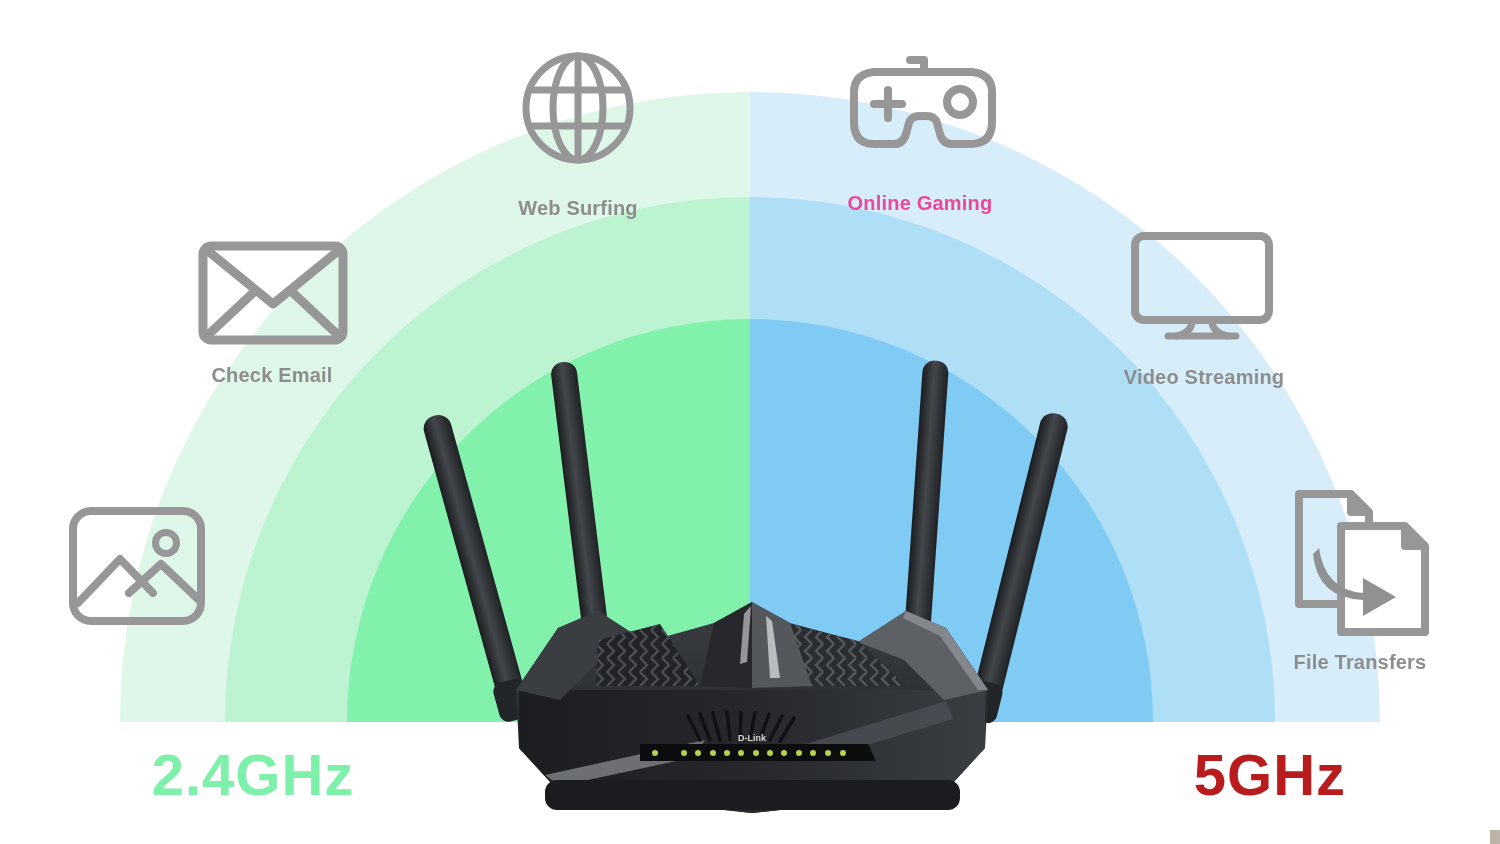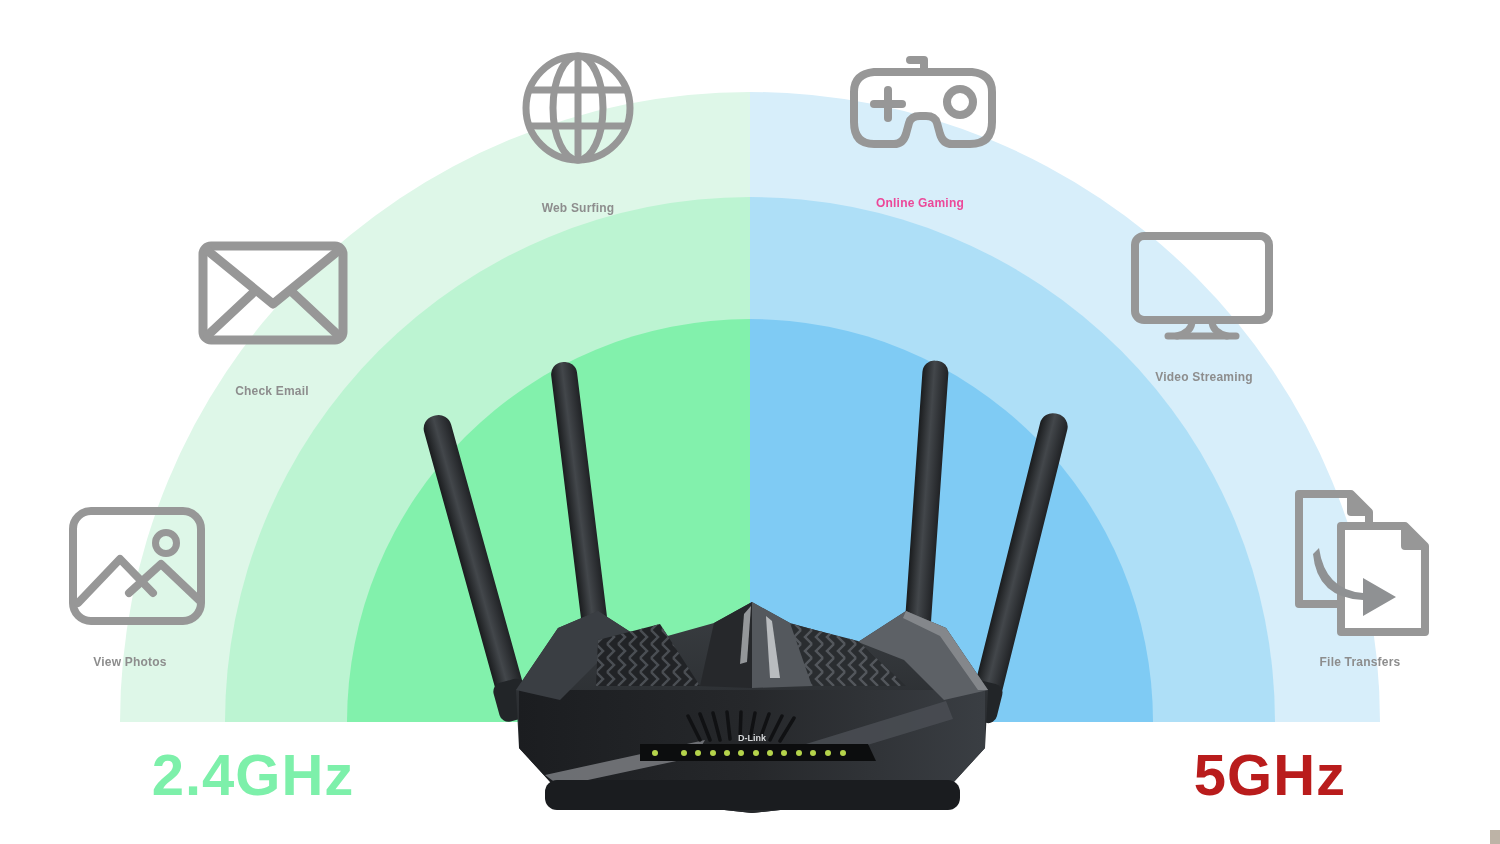--- a/index.html
+++ b/index.html
@@ -6,28 +6,28 @@
   body{
     width:1500px;height:844px;position:relative;overflow:hidden;
     background:#ffffff;
     font-family:"Liberation Sans", sans-serif;
   }
   #scene{position:absolute;inset:0;}
   #bands-svg{position:absolute;left:0;top:0;z-index:1;}
   .activity-icon{position:absolute;z-index:2;}
   .activity-label{
     position:absolute;z-index:2;width:220px;text-align:center;
-    font-weight:bold;font-size:12px;line-height:24px;letter-spacing:.2px;
+    font-weight:bold;font-size:20px;line-height:24px;letter-spacing:.2px;
   }
   #icon-web-surfing   {left:517px; top:47px;  width:122px;height:122px;}
   #lbl-web-surfing    {left:468px; top:196px;}
   #icon-online-gaming {left:848px; top:56px;  width:150px;height:104px;}
   #lbl-online-gaming  {left:810px; top:191px;}
   #icon-check-email   {left:198px; top:241px; width:150px;height:104px;}
-  #lbl-check-email    {left:162px; top:363px;margin-top:16px;}
+  #lbl-check-email    {left:162px; top:363px;}
   #icon-video-streaming{left:1130px;top:231px;width:144px;height:112px;}
   #lbl-video-streaming{left:1094px;top:365px;}
   #icon-view-photos   {left:69px;  top:507px; width:136px;height:118px;}
   #lbl-view-photos    {left:20px;  top:650px;}
   #icon-file-transfers{left:1293px;top:488px; width:142px;height:150px;}
   #lbl-file-transfers {left:1250px;top:650px;}
   .ghz-label{
     position:absolute;z-index:2;width:320px;text-align:center;
     font-weight:bold;font-size:58px;line-height:74px;letter-spacing:1px;
   }
@@ -93,21 +93,20 @@
   <div id="lbl-video-streaming" class="activity-label" style="color: rgb(141, 141, 141);">Video Streaming</div>
 
   <svg id="icon-view-photos" class="activity-icon" viewBox="0 0 136 118">
     <g fill="none" stroke-width="8" stroke-linecap="round" stroke-linejoin="round" stroke="#979797">
       <rect x="4" y="4" width="128" height="110" rx="18"></rect>
       <circle cx="97" cy="36" r="10.5" stroke-width="7"></circle>
       <path d="M9,96 L51,52 L84,86"></path>
       <path d="M60,86 L92,57 L131,94"></path>
     </g>
   </svg>
-  <div id="lbl-view-photos" class="activity-label" style="color: rgb(141, 141, 141);">View Photos</div>
 
   <svg id="icon-file-transfers" class="activity-icon" viewBox="0 0 142 150">
     <g fill="none" stroke-width="8" stroke-linejoin="round" stroke="#979797">
       <path d="M6,6 H58 L76,24 V116 H6 Z"></path>
       <path d="M58,6 V24 H76" fill="#979797"></path>
       <path d="M48,38 H112 L132,58 V144 H48 Z" fill="#ffffff"></path>
       <path d="M112,38 V58 H132" fill="#979797"></path>
     </g>
     <path d="M26,60 Q32,102 70,105 L70,90 L103,109 L70,128 L70,112 Q24,110 20,66 Z" fill="#8f9193" stroke="none"></path>
   </svg>

